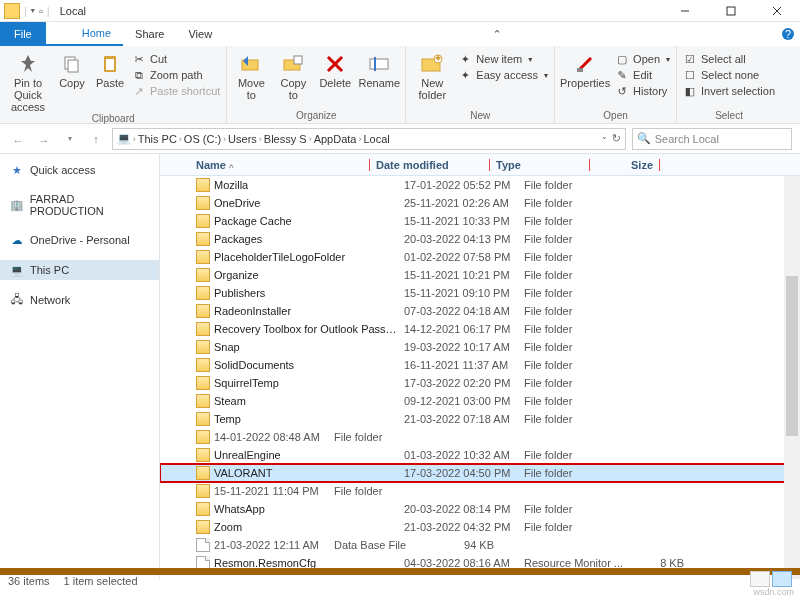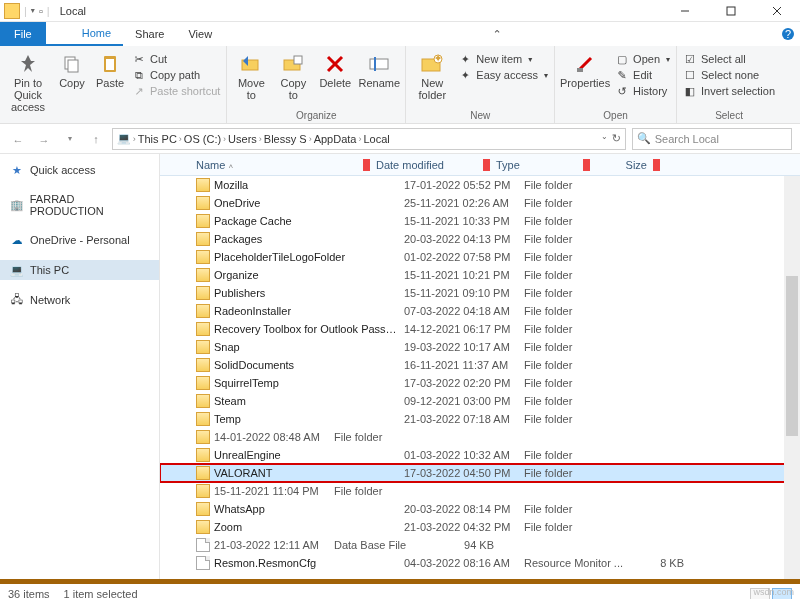--- a/index.html
+++ b/index.html
@@ -44,41 +44,41 @@
 
 .content { position: absolute; top: 154px; bottom: 20px; left: 0; right: 0; display: flex; }
 .nav { width: 160px; border-right: 1px solid #e5e5e5; padding: 6px 0; }
 .nav .item { display: flex; align-items: center; gap: 6px; padding: 3px 10px; color: #333; }
 .nav .item.sel { background: #d8e6f2; }
 .nav .ni { width: 14px; height: 14px; display: inline-flex; align-items: center; justify-content: center; }
 .nav .spacer { height: 10px; }
 
 .files { flex: 1; display: flex; flex-direction: column; position: relative; }
 .colhead { height: 22px; background: #f7fbff; border-bottom: 1px solid #d8e6f2; display: flex; align-items: center; position: sticky; top: 0; }
-.colhead div { padding: 0 6px; color: #3a5a7a; border-right: 7px solid #ef4444; }
+.colhead div { padding: 0 6px; color: #3a5a7a; border-right: 1px solid #ef4444; font-weight: bold; }
 .c-name { width: 210px; padding-left: 36px !important; }
 .c-date { width: 120px; }
 .c-type { width: 100px; }
 .c-size { width: 70px; text-align: right; }
 .scroll { flex: 1; overflow-y: auto; overflow-x: hidden; }
 .row { display: flex; align-items: center; height: 18px; padding-left: 36px; }
 .row.sel { background: #cce8ff; outline: 2px solid #d40000; outline-offset: -1px; }
 .row .ficon { width: 14px; height: 14px; margin-right: 4px; flex-shrink: 0; }
 .folder-ico { background: linear-gradient(#ffe9a6, #f7cf5e); border: 1px solid #d8a33a; }
 .file-ico { background: #fff; border: 1px solid #aaa; position: relative; }
 .file-ico::after { content: ""; position: absolute; top: -1px; right: -1px; width: 4px; height: 4px; background: #eee; border-left: 1px solid #aaa; border-bottom: 1px solid #aaa; }
 .row .fname { width: 190px; color: #222; white-space: nowrap; overflow: hidden; text-overflow: ellipsis; }
 .row .fdate { width: 120px; color: #555; white-space: nowrap; }
 .row .ftype { width: 100px; color: #555; white-space: nowrap; overflow: hidden; text-overflow: ellipsis; }
 .row .fsize { width: 60px; color: #555; text-align: right; }
 .scrollbar-track { position: absolute; right: 0; top: 22px; bottom: 0; width: 16px; background: #f0f0f0; }
 .scrollbar-thumb { position: absolute; left: 2px; right: 2px; top: 100px; height: 160px; background: #cdcdcd; }
 
 
-.status { position: absolute; bottom: 0; left: 0; right: 0; height: 20px; border-top: 5px solid #a16207; display: flex; align-items: flex-start; padding: 4px 8px; gap: 14px; color: #555; font-size: 10px; }
+.status { position: absolute; bottom: 0; left: 0; right: 0; height: 20px; border-top: 7px solid #a16207; display: flex; align-items: flex-end; padding: 12px 8px; gap: 14px; color: #555; font-size: 10px; }
 .status .viewbtns { margin-left: auto; display: flex; gap: 2px; }
 .status .vb { width: 20px; height: 16px; border: 1px solid #ccc; background: #f7f7f7; }
 .status .vb.sel { background: #cce8ff; border-color: #7ab5e8; }
 
 .watermark { position: absolute; bottom: 2px; right: 6px; color: #bbb; font-size: 9px; }
 
 
 svg { display: block; }
 </style>
 </head>
@@ -157,28 +157,29 @@
           </div>
         <span>Paste</span>
       </div>
       <div class="smallcol">
         <div class="smallbtn">
             <span class="ico">✂</span>
             <span>Cut</span>
           </div>
         <div class="smallbtn">
             <span class="ico">⧉</span>
-            <span>Copy path</span>
+            <span>Zoom path</span>
           </div>
         <div class="smallbtn disabled">
             <span class="ico">↗</span>
             <span>Paste shortcut</span>
           </div>
       </div>
     </div>
+    <div class="label">Clipboard</div>
   </div>
 
   <div class="rgroup">
     <div class="body">
       <div class="bigbtn" style="width:36px">
           <div class="ico">
             <svg width="22" height="20">
               <rect x="2" y="6" width="16" height="10" fill="#f7cf5e" stroke="#d8a33a"></rect>
               <path d="M8 2l-5 5 5 5z" fill="#3a7ac8"></path>
             </svg>

